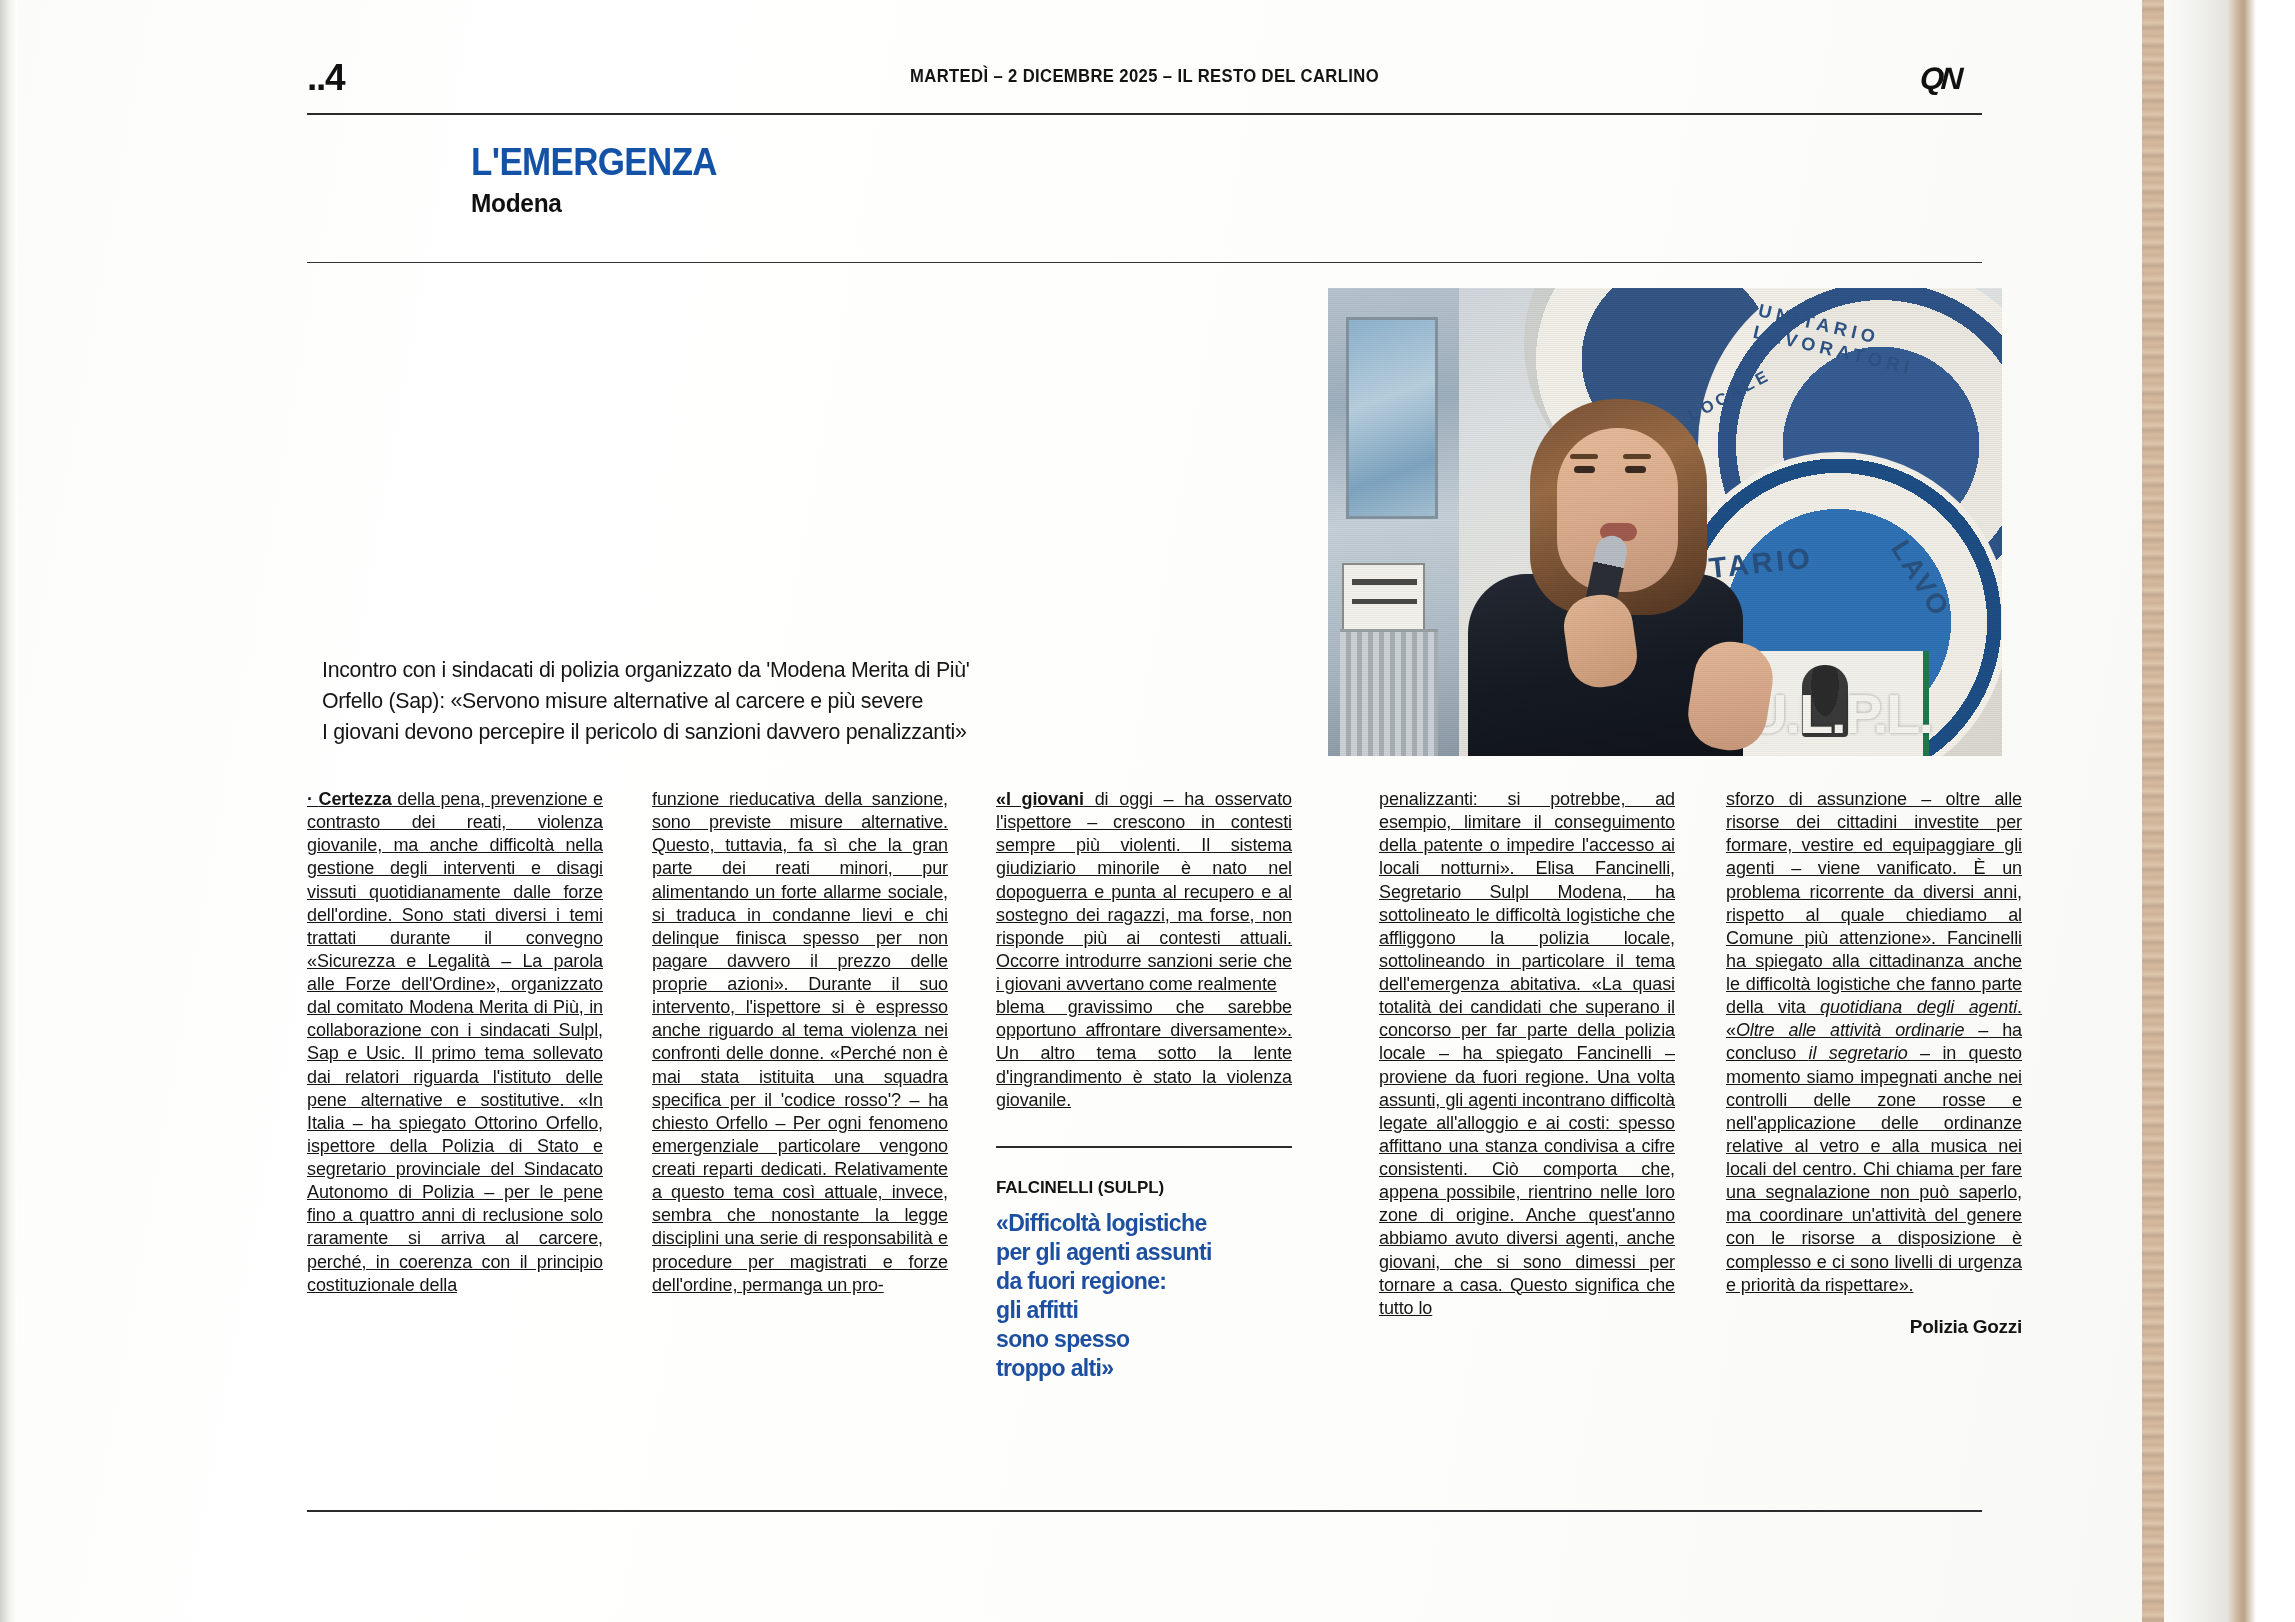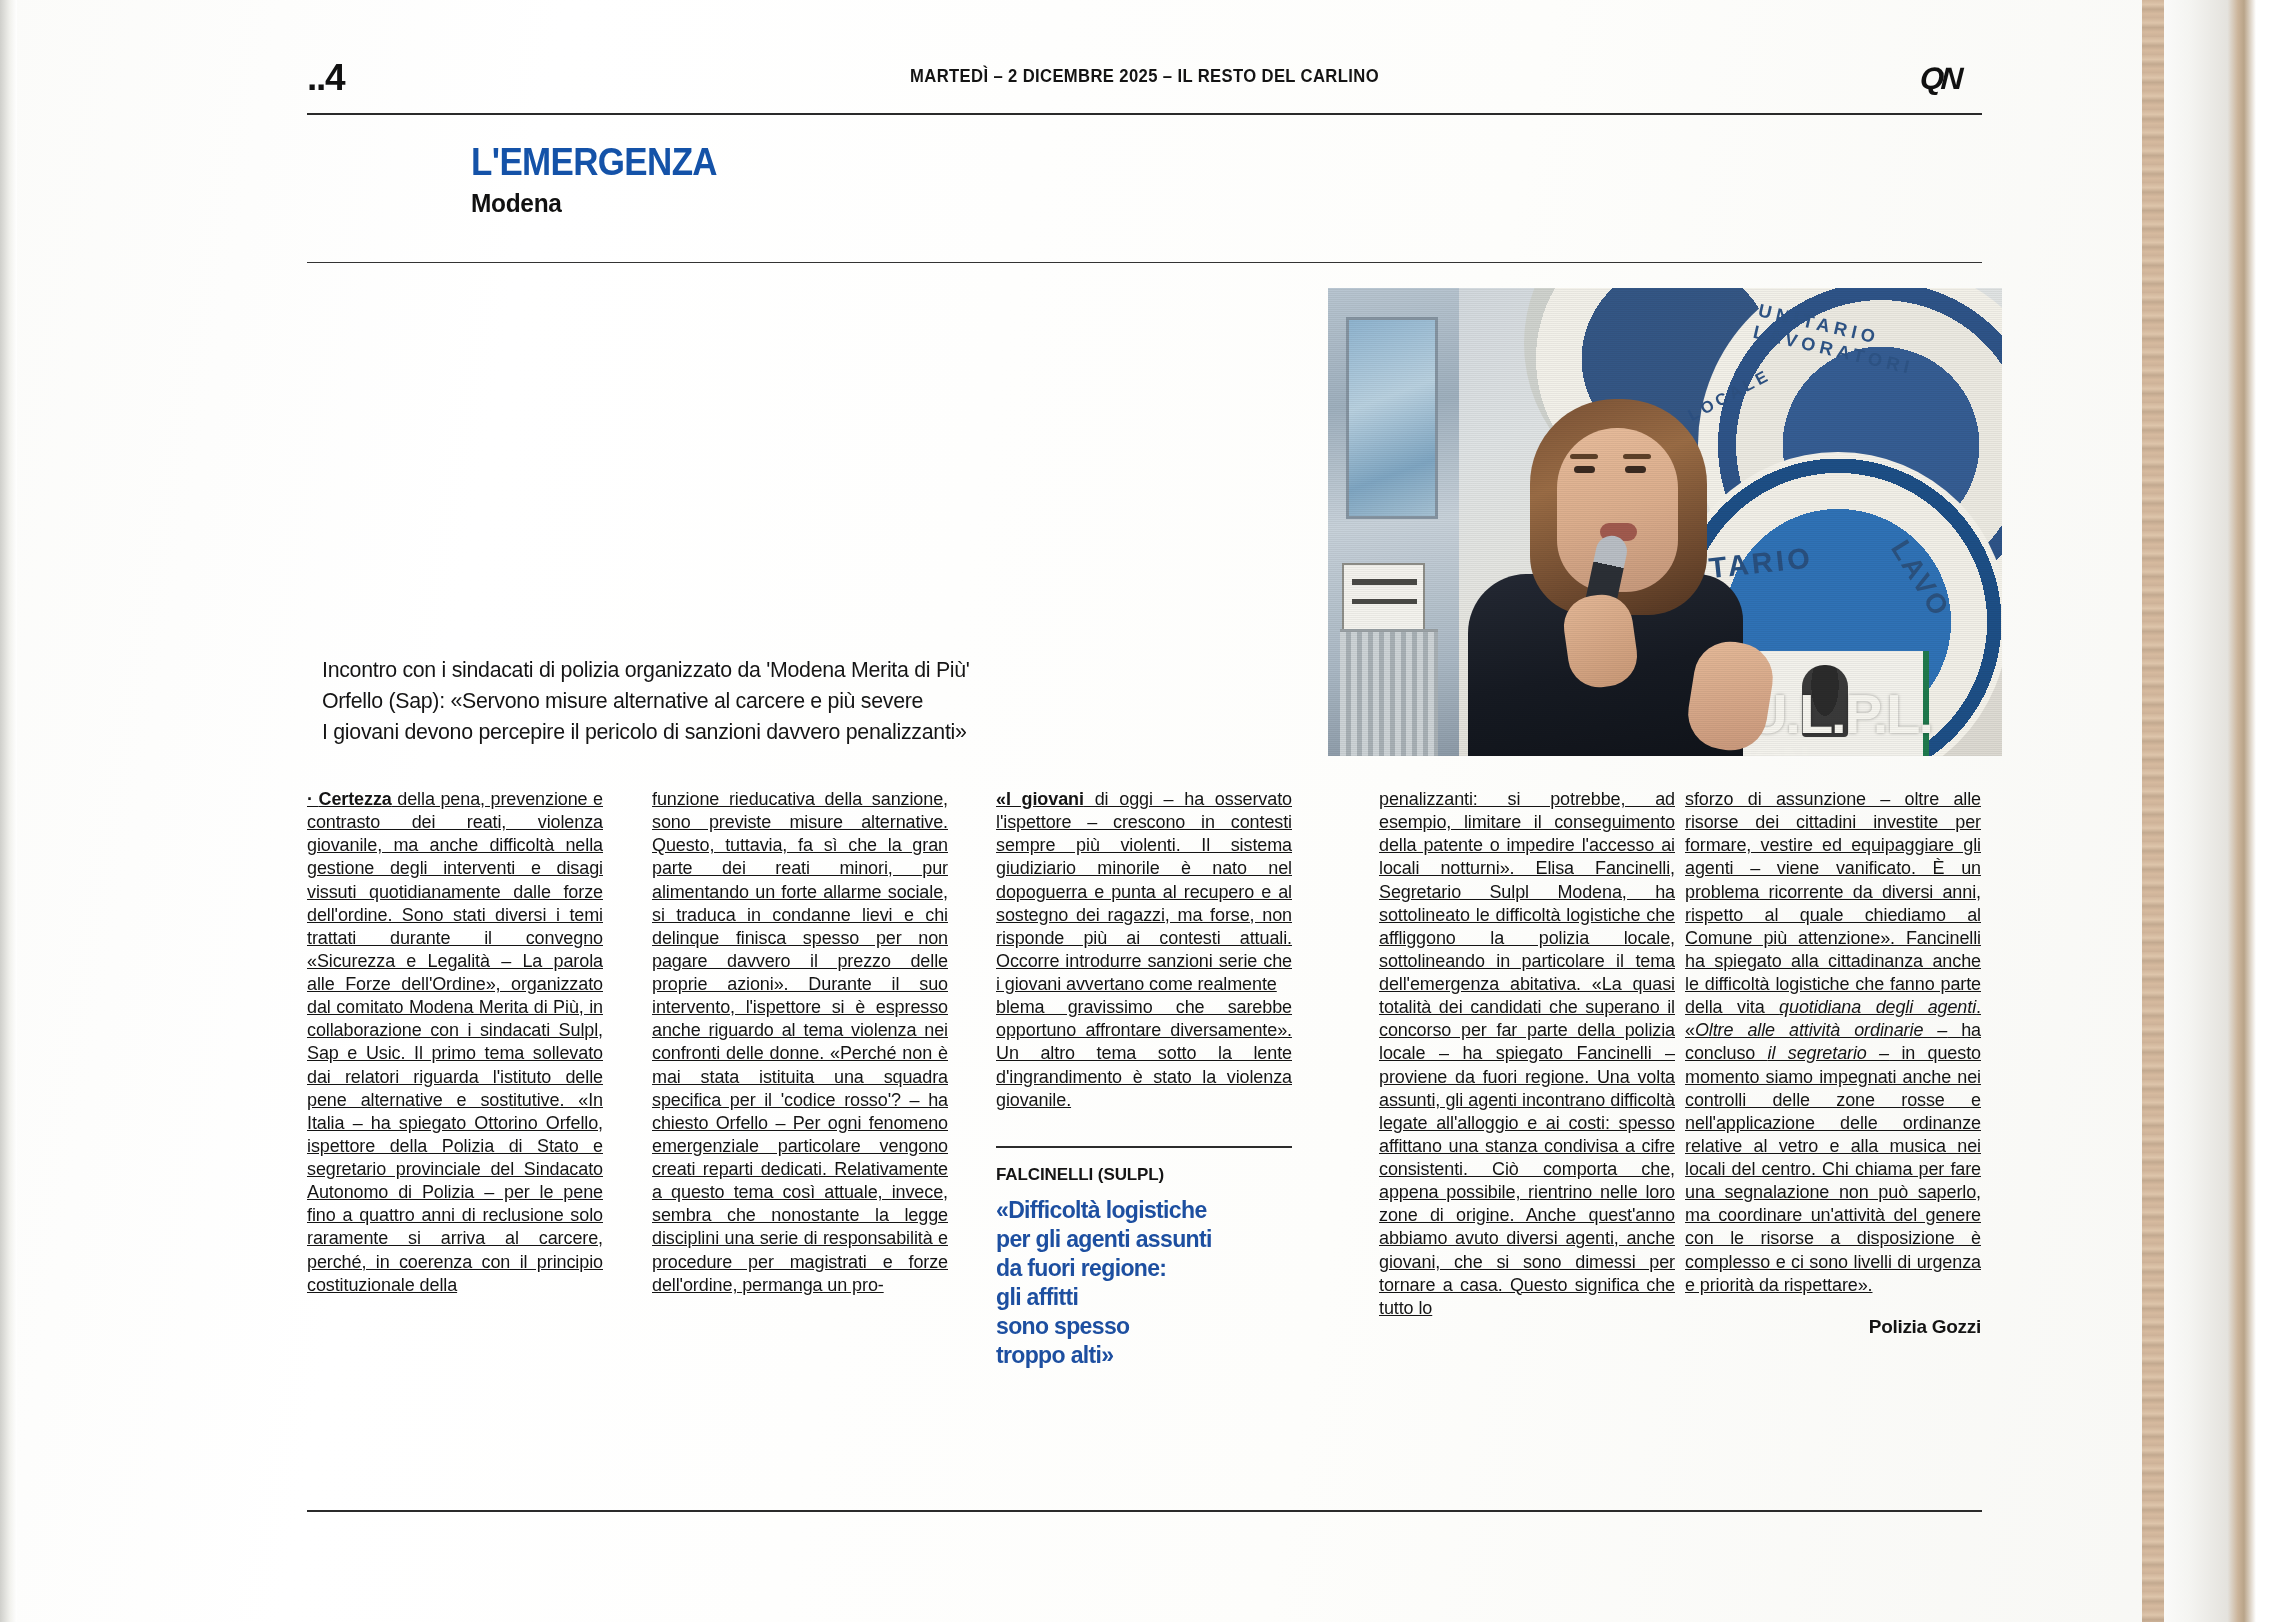--- a/index.html
+++ b/index.html
@@ -337,34 +337,34 @@
     color: #141414;
     letter-spacing: -0.1px;
     -webkit-hyphens: none;
     hyphens: none;
   }
   .col p { margin: 0; text-indent: 0; text-decoration: underline; }
   .col1 { left: 0; }
   .col2 { left: 345px; }
   .col3 { left: 689px; }
   .col4 { left: 1072px; }
-  .col5 { left: 1378px; }
+  .col5 { left: 1419px; }
 
   .lead-dot::before {
     content: "\00B7\00A0";
     font-weight: 700;
   }
   b.run-in { font-weight: 800; }
   i.it { font-style: italic; }
 
   
   .pq {
     margin-top: 34px;
     border-top: 2px solid #2c2c2c;
-    padding-top: 16px;
+    padding-top: 29px;
   }
   .pq-source {
     font-weight: 800;
     font-size: 17px;
     letter-spacing: -0.1px;
     color: #151515;
     margin-bottom: 9.2px;
   }
   .pq-text {
     font-weight: 800;

